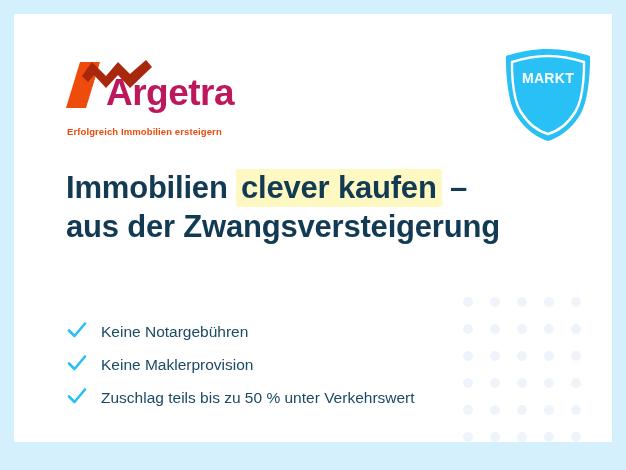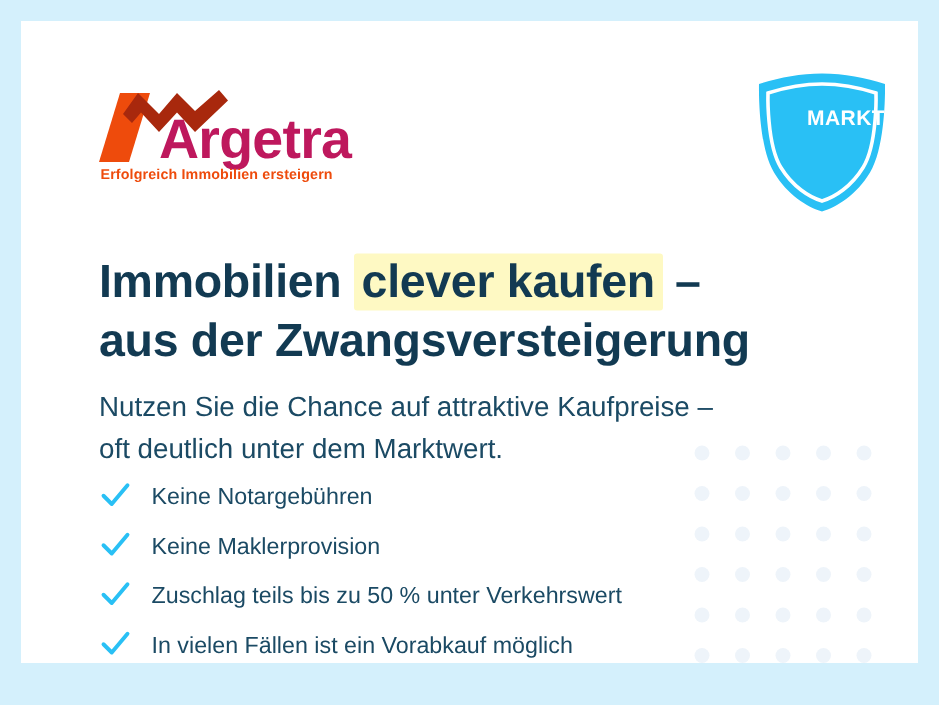--- a/index.html
+++ b/index.html
@@ -60,39 +60,39 @@
     top: 16px;
     font-size: 37px;
     font-weight: bold;
     color: #be185d;
     letter-spacing: -0.5px;
     line-height: 1;
   }
   #logo-tagline {
     position: absolute;
     left: 1px;
-    top: 53px;
+    top: 68px;
     font-size: 9.5px;
     font-weight: bold;
     color: #ee4b0c;
     letter-spacing: 0.1px;
     white-space: nowrap;
   }
 
   
   #badge {
     position: absolute;
     left: 487px;
     top: 33px;
     width: 94px;
     height: 96px;
   }
   #badge-text-wrap {
     position: absolute;
-    left: 16px;
+    left: 0;
     top: 0;
     width: 94px;
     height: 96px;
     display: flex;
     flex-direction: column;
     align-items: center;
     justify-content: flex-start;
     padding-top: 23px;
     box-sizing: border-box;
     pointer-events: none;
@@ -233,45 +233,35 @@
       <div class="badge-line small">FÜHRER</div>
       <div id="badge-stars">★★★</div>
     </div>
   </div>
 
   <h1 id="headline">
     <span>Immobilien </span><span class="hl">clever kaufen</span><span> –</span><br>
     <span>aus der Zwangsversteigerung</span>
   </h1>
 
-  <p id="subhead">
-    <span>Nutzen Sie die Chance auf attraktive Kaufpreise –</span><br>
-    <span>oft deutlich unter dem Marktwert.</span>
-  </p>
 
   <ul id="feature-list">
     <li>
       <svg class="check" viewBox="0 0 22 22">
         <path d="M3 11.5 L8.5 17 L19 4.5" fill="none" stroke="#29c0f5" stroke-width="2.6" stroke-linecap="round" stroke-linejoin="round"></path>
       </svg>
       <span class="label">Keine Notargebühren</span>
     </li>
     <li>
       <svg class="check" viewBox="0 0 22 22">
         <path d="M3 11.5 L8.5 17 L19 4.5" fill="none" stroke="#29c0f5" stroke-width="2.6" stroke-linecap="round" stroke-linejoin="round"></path>
       </svg>
       <span class="label">Keine Maklerprovision</span>
     </li>
     <li>
       <svg class="check" viewBox="0 0 22 22">
         <path d="M3 11.5 L8.5 17 L19 4.5" fill="none" stroke="#29c0f5" stroke-width="2.6" stroke-linecap="round" stroke-linejoin="round"></path>
       </svg>
       <span class="label">Zuschlag teils bis zu 50 % unter Verkehrswert</span>
     </li>
-    <li>
-      <svg class="check" viewBox="0 0 22 22">
-        <path d="M3 11.5 L8.5 17 L19 4.5" fill="none" stroke="#29c0f5" stroke-width="2.6" stroke-linecap="round" stroke-linejoin="round"></path>
-      </svg>
-      <span class="label">In vielen Fällen ist ein Vorabkauf möglich</span>
-    </li>
   </ul>
 
 </div>
 
 </body></html>

